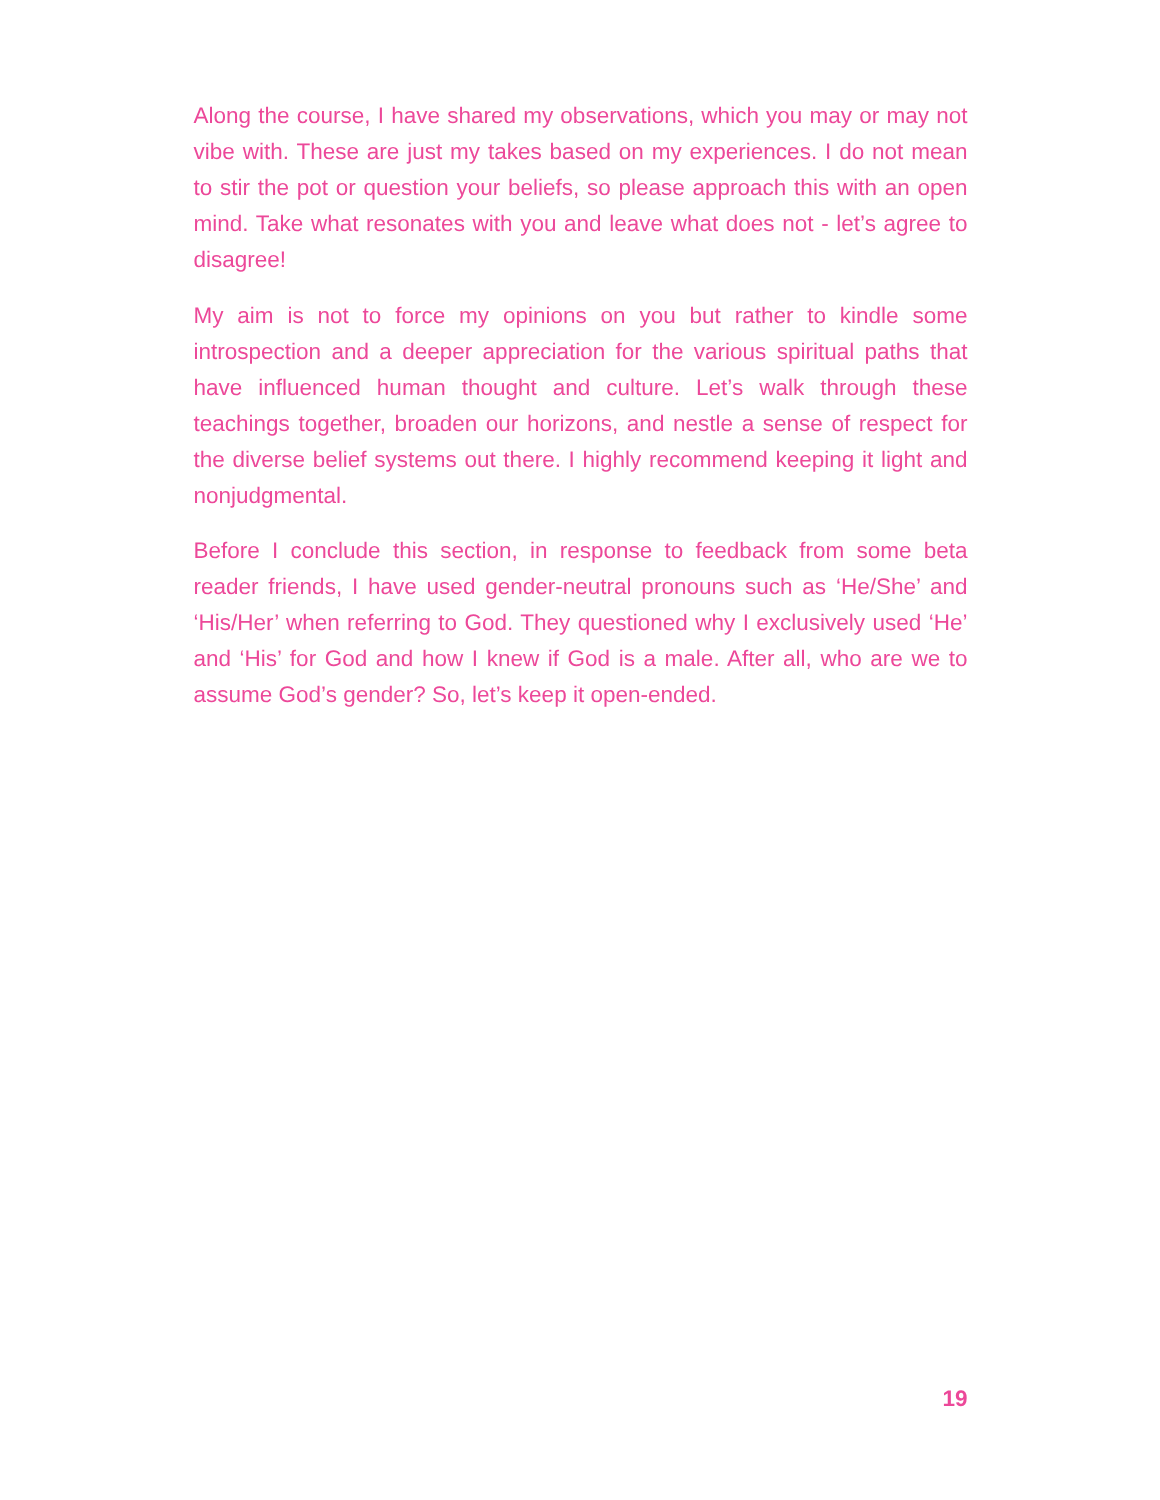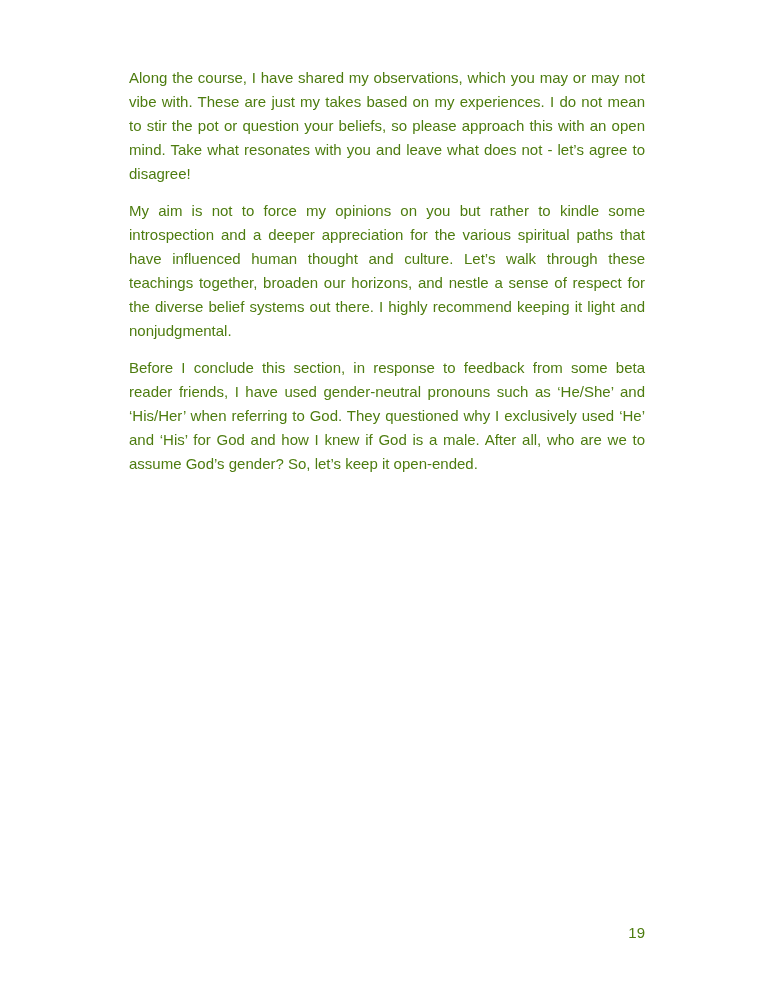--- a/index.html
+++ b/index.html
@@ -6,21 +6,21 @@
       margin: 0;
       padding: 0;
       background: #ffffff;
     }
     .page {
       position: relative;
       width: 773px;
       height: 1000px;
       background: #ffffff;
       font-family: "Liberation Sans", sans-serif;
-      color: #4d7c0f;
+      color: #ec4899;
       overflow: hidden;
     }
     .content {
       position: absolute;
       left: 129px;
       top: 66px;
       width: 516px;
       text-align: justify;
       font-size: 15px;
       line-height: 24px;
@@ -28,20 +28,21 @@
     .para {
       margin: 0 0 13px 0;
     }
     .page-number {
       position: absolute;
       top: 921px;
       right: 128px;
       font-size: 15px;
       line-height: 24px;
       text-align: right;
+      font-weight: bold;
     }
   </style>
 </head>
 <body>
 
 <div class="page">
   <div class="content">
     <p class="para">Along the course, I have shared my observations, which you may or may not vibe with. These are just my takes based on my experiences. I do not mean to stir the pot or question your beliefs, so please approach this with an open mind. Take what resonates with you and leave what does not - let’s agree to disagree!</p>
     <p class="para">My aim is not to force my opinions on you but rather to kindle some introspection and a deeper appreciation for the various spiritual paths that have influenced human thought and culture. Let’s walk through these teachings together, broaden our horizons, and nestle a sense of respect for the diverse belief systems out there. I highly recommend keeping it light and nonjudgmental.</p>
     <p class="para">Before I conclude this section, in response to feedback from some beta reader friends, I have used gender-neutral pronouns such as ‘He/She’ and ‘His/Her’ when referring to God. They questioned why I exclusively used ‘He’ and ‘His’ for God and how I knew if God is a male. After all, who are we to assume God’s gender? So, let’s keep it open-ended.</p>

